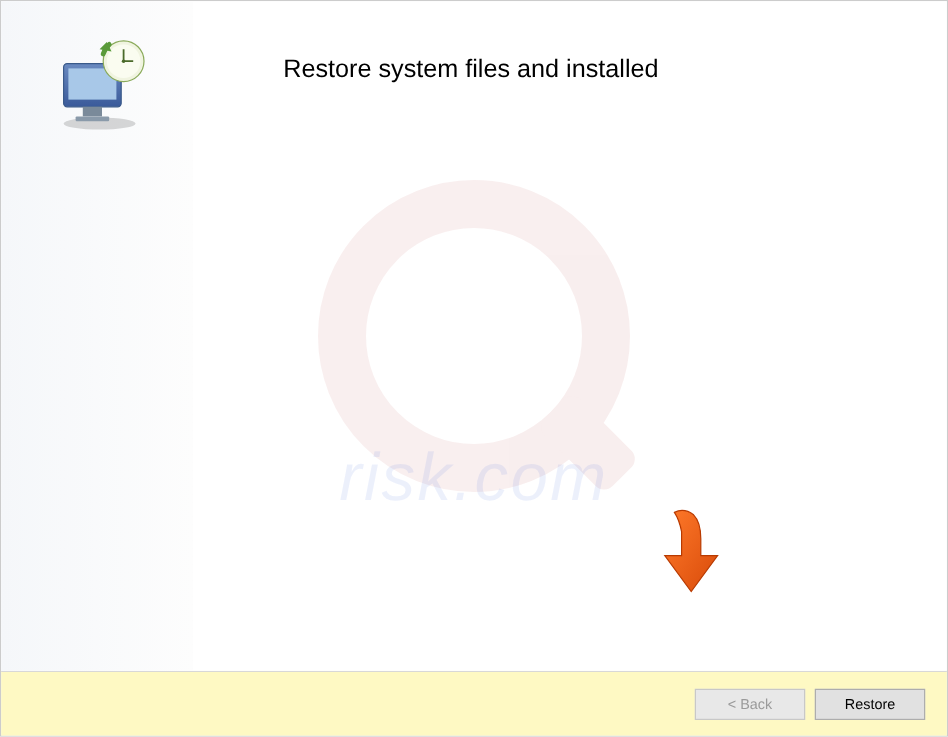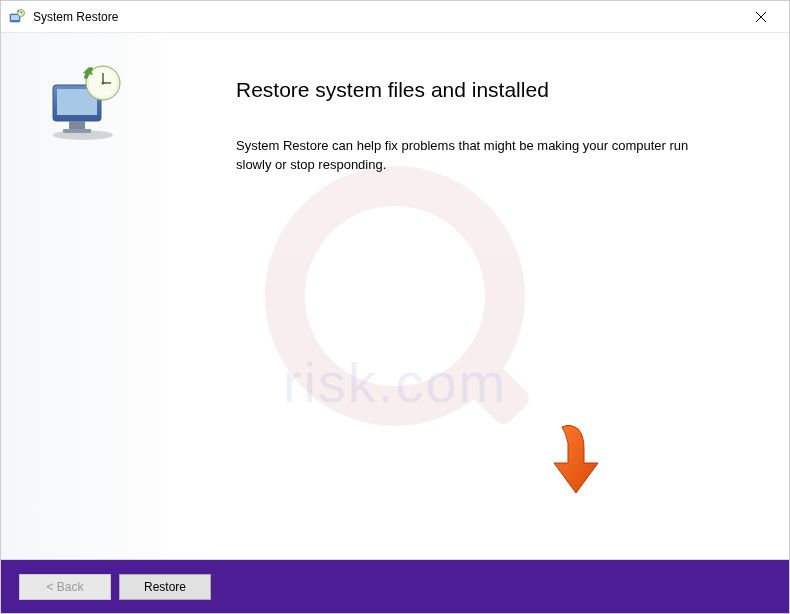--- a/index.html
+++ b/index.html
@@ -84,25 +84,25 @@
     }
     .body-text {
       font-size: 13px;
       color: #000;
       line-height: 1.45;
       margin-bottom: 18px;
       max-width: 470px;
     }
     .button-bar {
       height: 54px;
-      background: #4c1d95;
+      background: #fef9c3;
       border-top: 1px solid #d8d8d8;
       display: flex;
       align-items: center;
-      justify-content: flex-start;
+      justify-content: flex-end;
       padding: 0 18px;
       gap: 8px;
     }
     .btn {
       min-width: 92px;
       height: 26px;
       font-size: 12px;
       font-family: inherit;
       background: #e1e1e1;
       border: 1px solid #adadad;
@@ -140,25 +140,26 @@
       width: 80px;
       height: 42px;
       background: #b03030;
       bottom: -20px;
       right: -45px;
       transform: rotate(45deg);
       border-radius: 10px;
     }
     .watermark-text {
       position: absolute;
-      bottom: 144px;
+      bottom: 129px;
       left: 50%;
       transform: translateX(-50%);
       font-size: 56px;
       font-weight: 300;
+      font-style: italic;
       color: #1d4ed8;
       opacity: 0.08;
       letter-spacing: 2px;
       white-space: nowrap;
       pointer-events: none;
       z-index: 0;
     }
     .arrow-annotation {
       position: absolute;
       bottom: 60px;
@@ -171,38 +172,20 @@
     .main-content, .sidebar {
       position: relative;
       z-index: 1;
     }
   </style>
 </head>
 <body>
 
 <div class="window">
 
-  <div class="titlebar">
-    <span class="titlebar-icon">
-      <svg width="16" height="16" viewBox="0 0 16 16">
-        <rect x="1" y="5" width="10" height="8" rx="1" fill="#4a7bc8" stroke="#2a5a9a" stroke-width="0.5"></rect>
-        <rect x="2" y="6" width="8" height="5" fill="#b8d4f0"></rect>
-        <circle cx="12" cy="4" r="3.5" fill="#e8f0d8" stroke="#6a9a3a" stroke-width="0.8"></circle>
-        <path d="M12 2 L12 4 L13.5 4" stroke="#4a7a2a" stroke-width="0.8" fill="none"></path>
-        <path d="M9 3 A3 3 0 0 1 10 1.5" stroke="#5a8a3a" stroke-width="1.2" fill="none"></path>
-        <polygon points="9.5,1 8.5,2.5 10,2.8" fill="#5a8a3a"></polygon>
-      </svg>
-    </span>
-    <span class="titlebar-title">System Restore</span>
-    <div class="close-btn">
-      <svg width="10" height="10" viewBox="0 0 10 10">
-        <path d="M0 0 L10 10 M10 0 L0 10" stroke="currentColor" stroke-width="1"></path>
-      </svg>
-    </div>
-  </div>
 
   <div class="content-area">
 
     <div class="watermark">
       <div class="watermark-circle">
         <div class="watermark-handle"></div>
       </div>
     </div>
     <div class="watermark-text">risk.com</div>
 
@@ -226,21 +209,20 @@
               <stop offset="0" stop-color="#6a8ac0"></stop>
               <stop offset="1" stop-color="#3a5a9a"></stop>
             </linearGradient>
           </defs>
         </svg>
       </div>
     </div>
 
     <div class="main-content">
       <h1 class="page-title">Restore system files and installed</h1>
-      <p class="body-text">System Restore can help fix problems that might be making your computer run slowly or stop responding.</p>
     </div>
 
     <div class="arrow-annotation">
       <svg width="60" height="80" viewBox="0 0 60 80">
         <defs>
           <linearGradient id="arrGrad" x1="0" y1="0" x2="1" y2="1">
             <stop offset="0" stop-color="#ff7a2a"></stop>
             <stop offset="1" stop-color="#d84a0a"></stop>
           </linearGradient>
         </defs>

